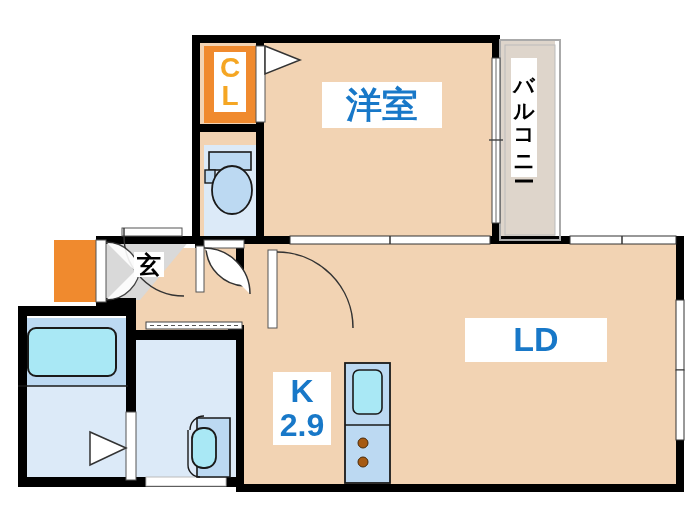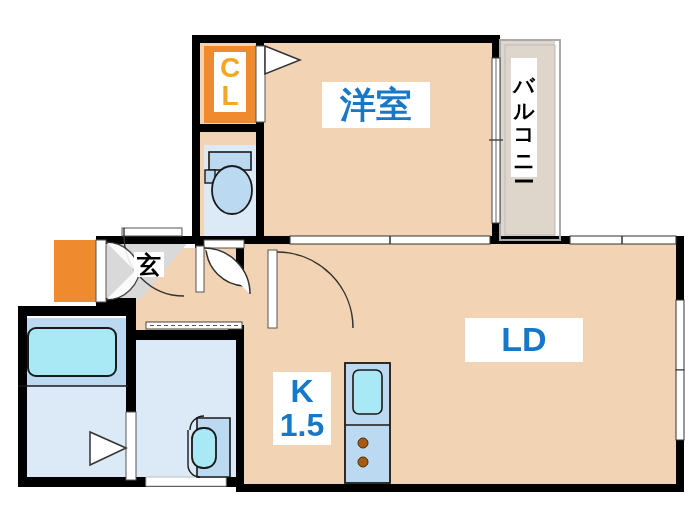--- a/index.html
+++ b/index.html
@@ -165,31 +165,31 @@
       <line x1="345" y1="425" x2="390" y2="425" stroke="#1a1a1a" stroke-width="1.6"></line>
       <rect x="353" y="370" width="29" height="44" rx="6" fill="#a9e8f5" stroke="#1a1a1a" stroke-width="1.6"></rect>
       <circle cx="363" cy="443" r="5" fill="#a65a12" stroke="#4a2a08" stroke-width="1"></circle>
       <circle cx="363" cy="462" r="5" fill="#a65a12" stroke="#4a2a08" stroke-width="1"></circle>
     </g>
 
     <line x1="18" y1="386" x2="128" y2="386" stroke="#1a1a1a" stroke-width="1.6"></line>
 
   </svg>
 
-  <div class="lbl" style="left:322px; top:82px; width:108px; font-size:36px; padding:4px 0;">
+  <div class="lbl" style="left:322px; top:82px; width:120px; font-size:36px; padding:4px 0;">
     <div>洋室</div>
   </div>
 
-  <div class="lbl" style="left:465px; top:318px; width:110px; font-size:34px; padding:4px 4px;">
+  <div class="lbl" style="left:465px; top:318px; width:110px; font-size:34px; padding:4px 16px;">
     <div>LD</div>
   </div>
 
   <div class="lbl" style="left:273px; top:372px; width:58px; font-size:32px; padding:3px 0;">
     <div>K</div>
-    <div>1.5</div>
+    <div>2.9</div>
   </div>
 
   <div class="lbl-or" style="left:214px; top:52px; width:32px; font-size:28px; padding:2px 0;">
     <div>C</div>
     <div>L</div>
   </div>
 
   <div class="lbl-blk vert" style="left:511px; top:58px; font-size:21px; padding:4px 2px; letter-spacing:3px;">バルコニー</div>
 
   <div class="lbl-blk" style="left:134px; top:252px; width:30px; font-size:24px;">玄</div>

